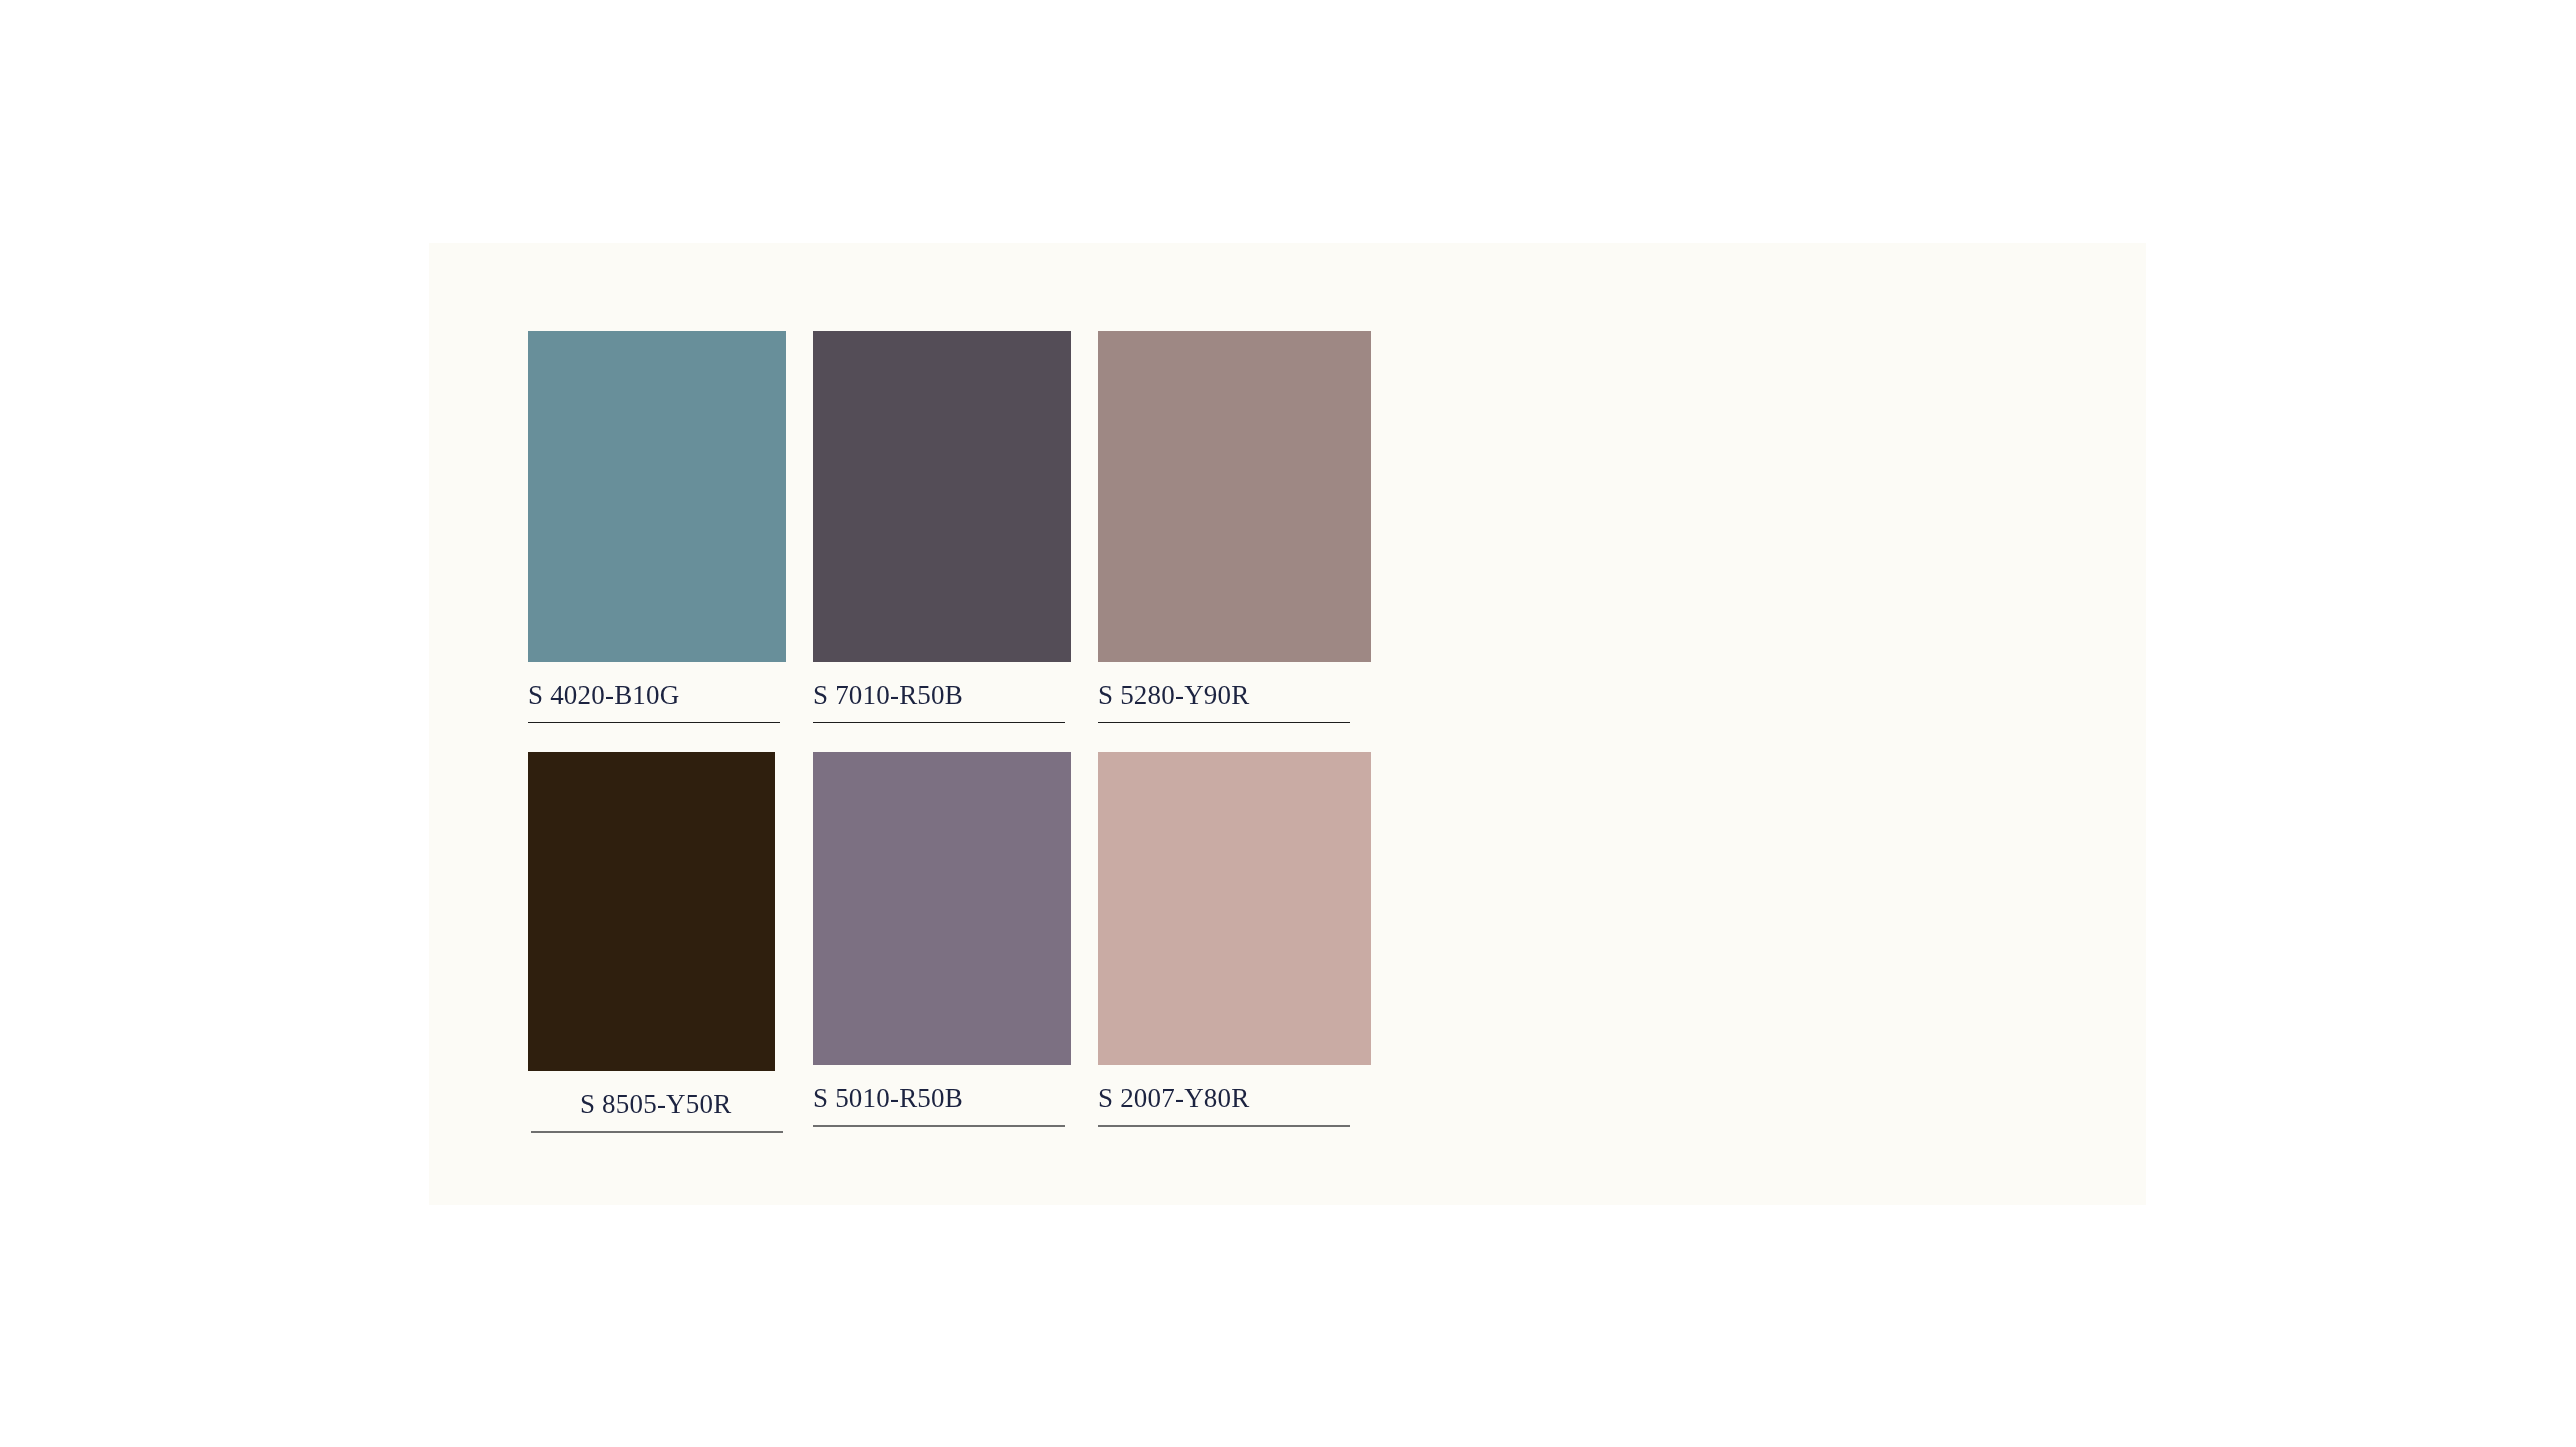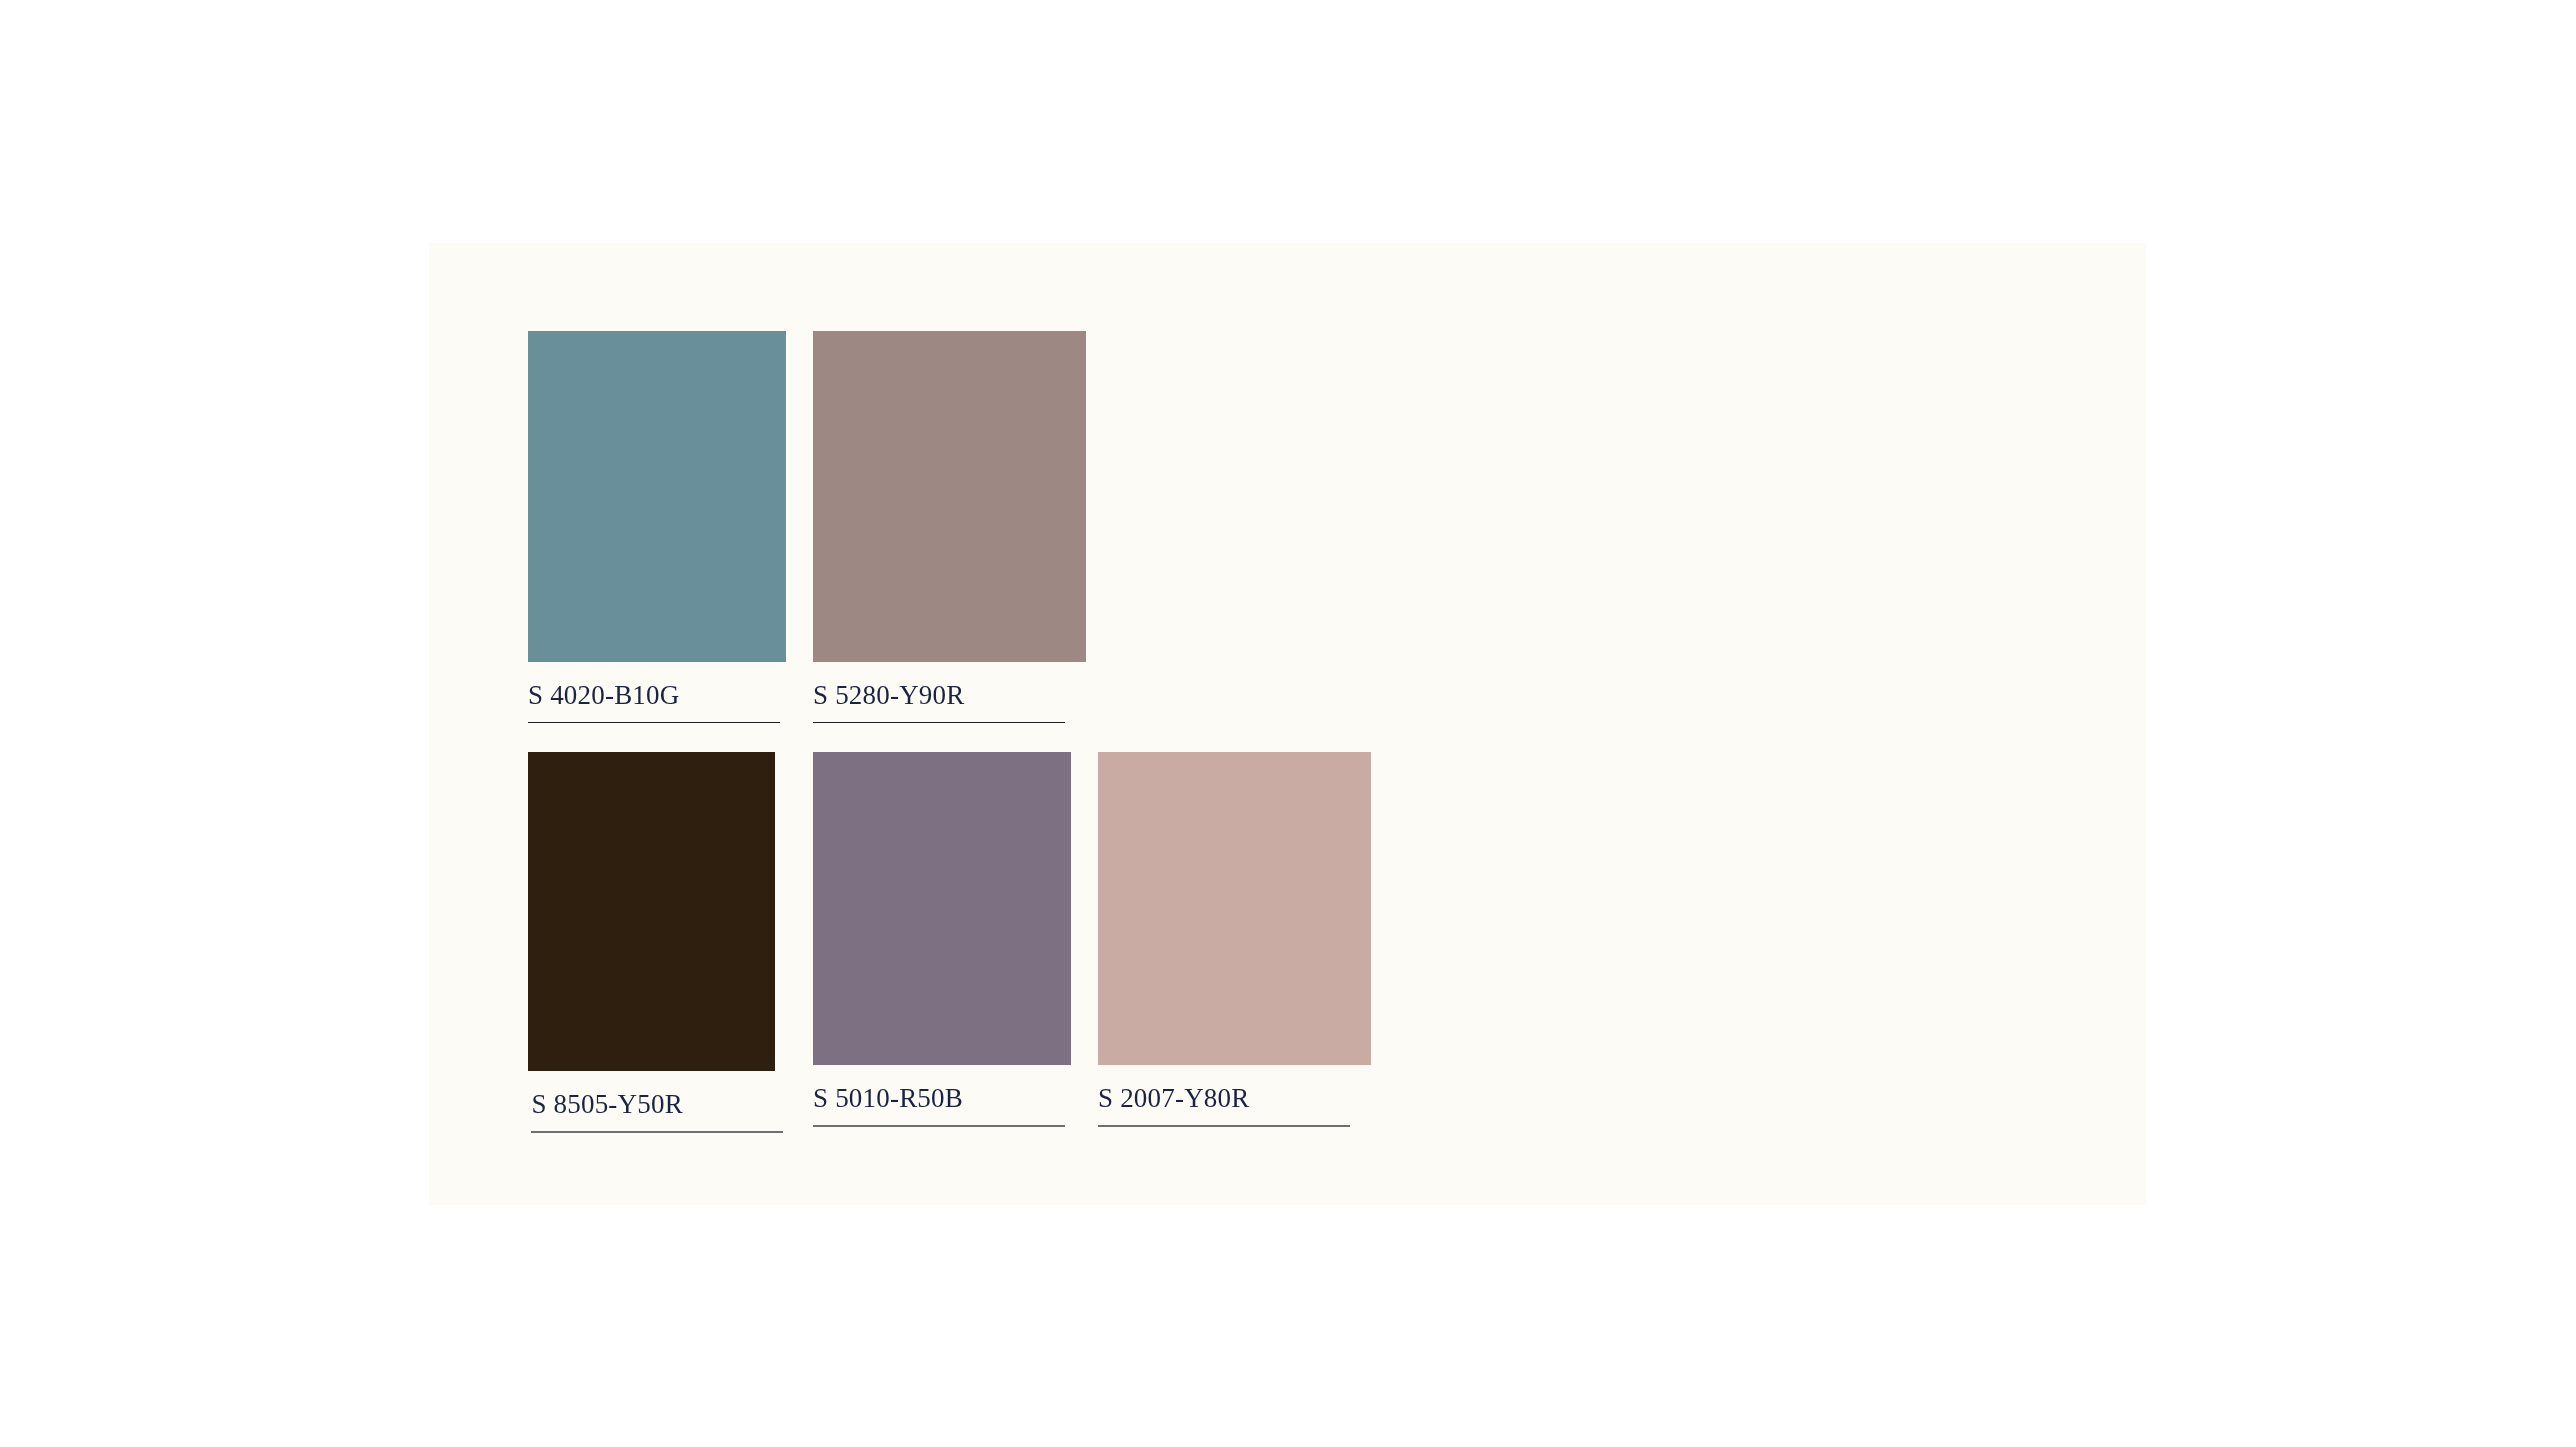--- a/index.html
+++ b/index.html
@@ -84,21 +84,21 @@
     font-family: "Liberation Serif", "DejaVu Serif", serif;
     font-size: 27px;
     line-height: 1.1;
     letter-spacing: 0.2px;
     color: #1c2340;
     white-space: nowrap;
   }
 
   .row-top .swatch-label { margin-top: 19px; }
   .row-bottom .swatch-label { margin-top: 19px; }
-  .row-bottom .cell-1 .swatch-label { margin-left: 3.4px; }
+  .row-bottom .cell-1 .swatch-label { margin-left: 3.4px; text-align: center; }
 
   .swatch-rule {
     display: block;
     width: 252px;
     height: 1.7px;
     margin-top: 11px;
     background: #1d1d1d;
   }
   .row-bottom .swatch-rule {
     height: 2.6px;
@@ -114,20 +114,25 @@
   <div id="swatch-grid">
 
     <div class="swatch-row row-top">
 
       <div class="swatch-cell cell-1">
         <span class="swatch-chip" style="background: rgb(104, 143, 154);"></span>
         <span class="swatch-label" style="color: rgb(28, 35, 64);">S 4020-B10G</span>
         <span class="swatch-rule" style="background: rgb(29, 29, 29);"></span>
       </div>
 
+      <div class="swatch-cell cell-2">
+        <span class="swatch-chip" style="background: rgb(84, 77, 87);"></span>
+        <span class="swatch-label" style="color: rgb(28, 35, 64);">S 7010-R50B</span>
+        <span class="swatch-rule" style="background: rgb(29, 29, 29);"></span>
+      </div>
 
       <div class="swatch-cell cell-3">
         <span class="swatch-chip" style="background: rgb(158, 136, 132);"></span>
         <span class="swatch-label" style="color: rgb(28, 35, 64);">S 5280-Y90R</span>
         <span class="swatch-rule" style="background: rgb(29, 29, 29);"></span>
       </div>
 
     </div>
 
     <div class="swatch-row row-bottom">

